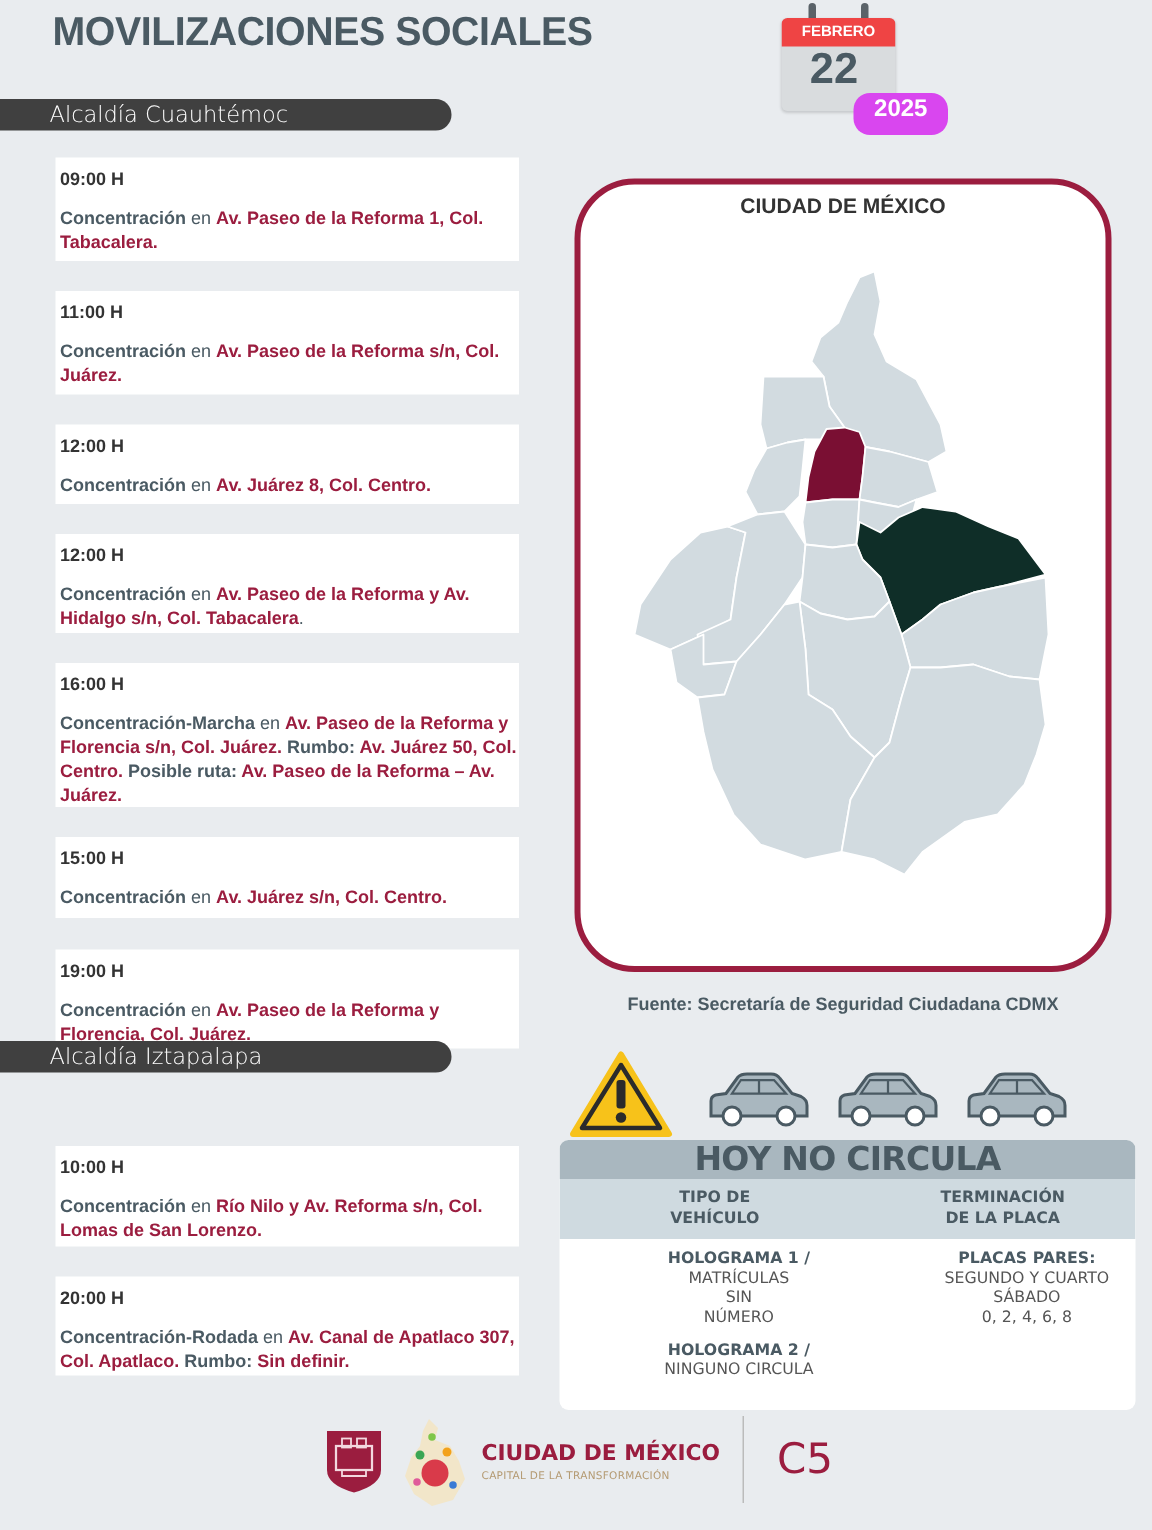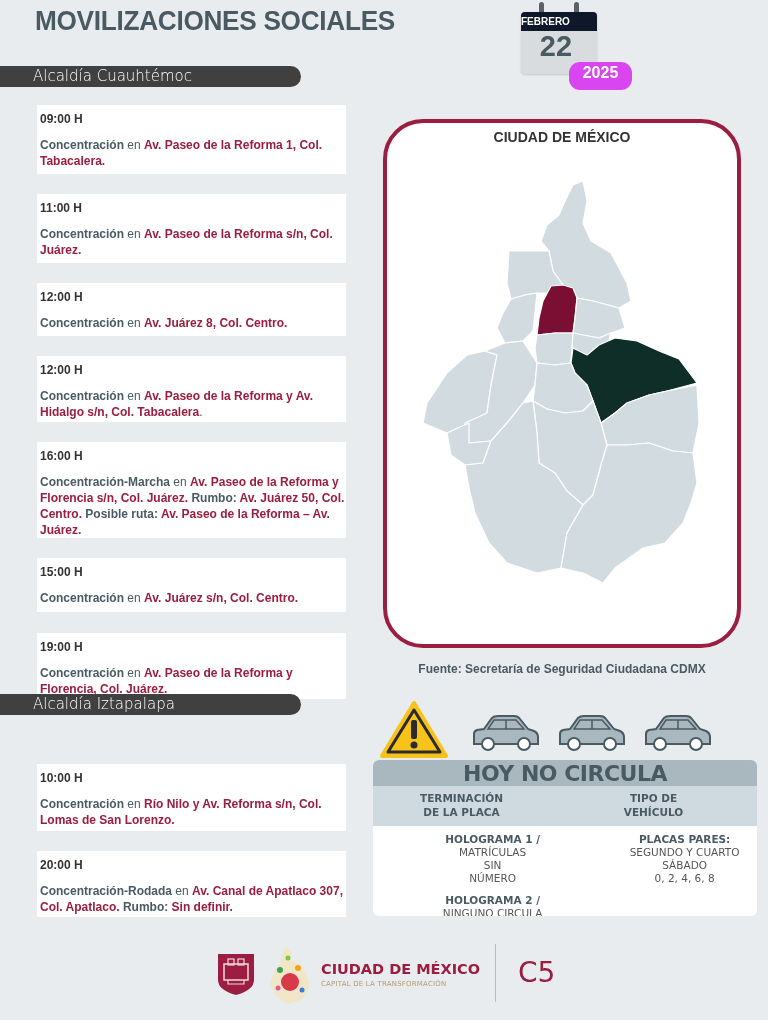--- a/index.html
+++ b/index.html
@@ -20,22 +20,22 @@
   }
   
   .calendar { position: absolute; left: 521px; top: 2px; width: 112px; height: 84px; }
   .cal-ring { position: absolute; top: 0; width: 5px; height: 14px; background: #5a6268; border-radius: 3px; }
   .cal-body {
     position: absolute; left: 0; top: 10px; width: 76px; height: 62px;
     background: #d9dcde; border-radius: 4px; overflow: hidden;
     box-shadow: 0 1px 2px rgba(0,0,0,0.15);
   }
   .cal-month {
-    background: #0f172a; color: #fff; font-weight: 700; font-size: 10px;
-    text-align: left; height: 19px; line-height: 20px;
+    background: #ef4444; color: #fff; font-weight: 700; font-size: 10px;
+    text-align: center; height: 19px; line-height: 20px;
   }
   .cal-day {
     text-align: center; color: #4a5a63; font-weight: 700; font-size: 29px;
     line-height: 30px; margin-left: -6px;
   }
   .cal-year {
     position: absolute; left: 48px; top: 60px; width: 63px; height: 28px;
     background: #d946ef; color: #fff; border-radius: 11px;
     font-weight: 700; font-size: 16px; text-align: center; line-height: 22px;
   }
@@ -67,21 +67,21 @@
     font-weight: 700; font-size: 14px; color: #333;
   }
   .map-svg { position: absolute; left: 0; top: 0; }
   .source {
     position: absolute; left: 383px; top: 662px; width: 358px; text-align: center;
     font-weight: 700; font-size: 12px; color: #4a5a63;
   }
   
   .hnc-icons { position: absolute; left: 380px; top: 700px; width: 380px; height: 60px; }
   .hnc-box {
-    position: absolute; left: 373px; top: 760px; width: 384px; height: 156px;
+    position: absolute; left: 373px; top: 760px; width: 384px; height: 180px;
     background: #fff; border-radius: 6px; overflow: hidden;
   }
   .hnc-title {
     height: 26px; background: #a9b7bf; color: #4a5a63;
     font-family: "DejaVu Sans", sans-serif; font-weight: 700; font-size: 22px;
     text-align: center; line-height: 28px; letter-spacing: -0.5px;
   }
   .hnc-headers { display: flex; background: #cfdae0; height: 40px; }
   .hnc-head {
     flex: 1; text-align: center; font-family: "DejaVu Sans", sans-serif;
@@ -237,22 +237,22 @@
       <line x1="34" y1="6" x2="34" y2="15" stroke="#4a5a63" stroke-width="1.5"></line>
       <circle cx="16" cy="30" r="6" fill="#fff" stroke="#4a5a63" stroke-width="2"></circle>
       <circle cx="52" cy="30" r="6" fill="#fff" stroke="#4a5a63" stroke-width="2"></circle>
     </g>
   </svg>
 </div>
 
 <div class="hnc-box">
   <div class="hnc-title">HOY NO CIRCULA</div>
   <div class="hnc-headers">
+    <div class="hnc-head" style="padding:5px 60px 0 60px">TIPO DE VEHÍCULO</div>
     <div class="hnc-head" style="padding:5px 45px 0 45px">TERMINACIÓN DE LA PLACA</div>
-    <div class="hnc-head" style="padding:5px 60px 0 60px">TIPO DE VEHÍCULO</div>
   </div>
   <div class="hnc-body">
     <div class="hnc-col">
       <div class="bold">HOLOGRAMA 1 /</div>
       <div style="padding:0 86px">MATRÍCULAS SIN NÚMERO</div>
       <div class="bold gap">HOLOGRAMA 2 /</div>
       <div>NINGUNO CIRCULA</div>
     </div>
     <div class="hnc-col">
       <div style="padding:0 4px">

